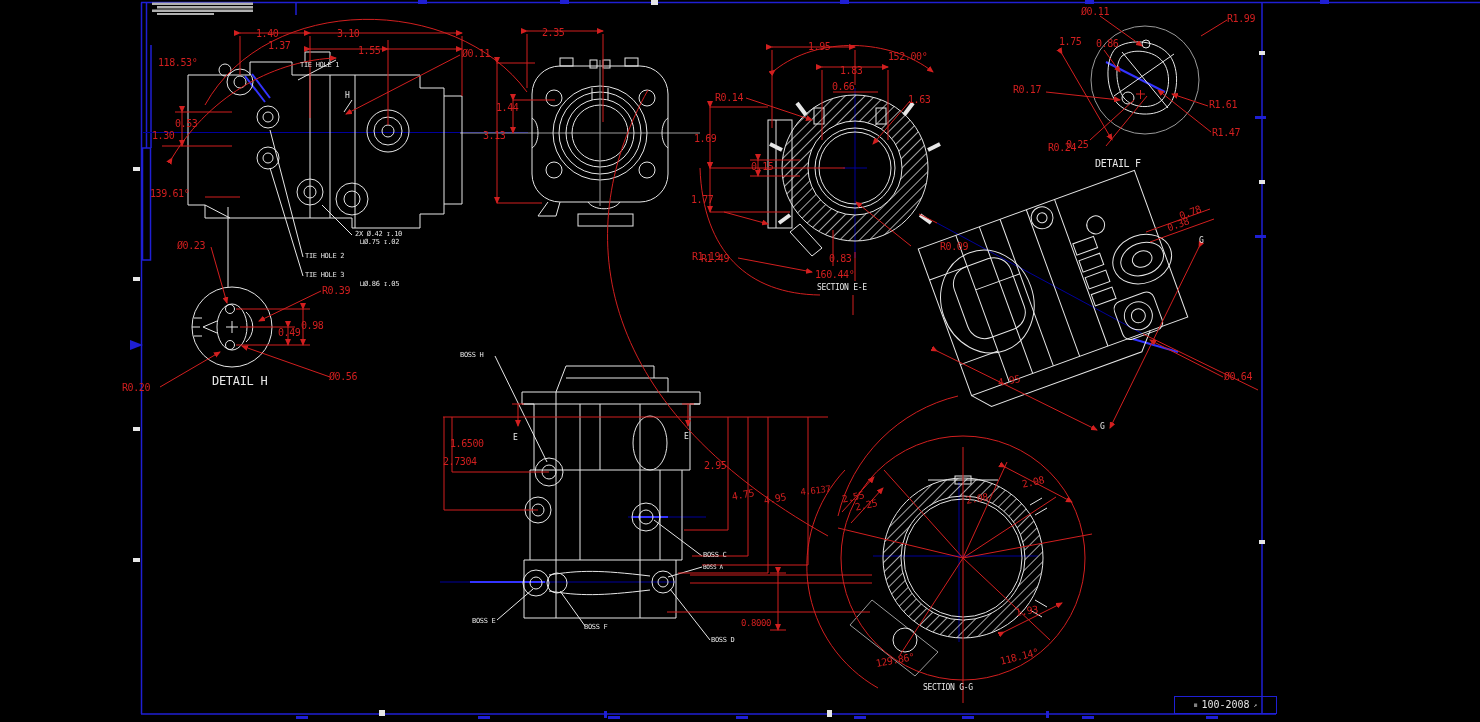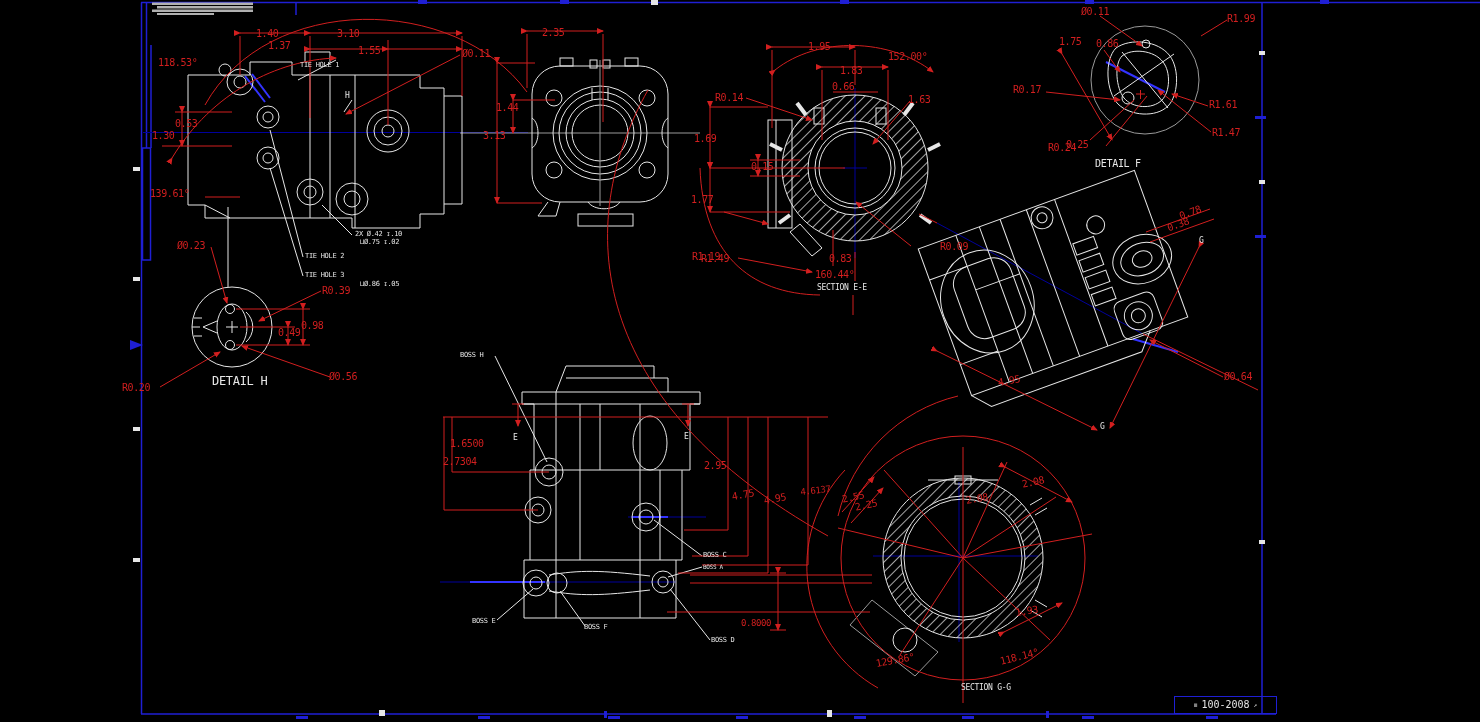--- a/index.html
+++ b/index.html
@@ -392,21 +392,21 @@
       <span class="lbl white" style="left: 472px; top: 618px;">BOSS E</span>
       <span class="lbl white" style="left: 584px; top: 624px;">BOSS F</span>
       <span class="lbl white" style="left: 711px; top: 637px;">BOSS D</span>
       <span class="lbl red" style="left: 841px; top: 495px; transform: rotate(-12deg);">2.55</span>
       <span class="lbl red" style="left: 854px; top: 503px; transform: rotate(-12deg);">2.25</span>
       <span class="lbl red" style="left: 1021px; top: 480px; transform: rotate(-12deg);">2.08</span>
       <span class="lbl red" style="left: 965px; top: 496px; transform: rotate(-10deg);">2.08</span>
       <span class="lbl red" style="left: 1015px; top: 608px; transform: rotate(-8deg);">1.93</span>
       <span class="lbl red" style="left: 875px; top: 659px; transform: rotate(-10deg);">129.86°</span>
       <span class="lbl red" style="left: 999px; top: 657px; transform: rotate(-14deg);">118.14°</span>
-      <span class="lbl white" style="left: 923px; top: 684px; font-size: 8px; margin-left: 38px;">SECTION G-G</span>
+      <span class="lbl white" style="left: 923px; top: 684px; font-size: 8px;">SECTION G-G</span>
     </div>
 
 <div class="titleblock">
   <span class="mk">≡</span>
   <span>100-2008</span>
   <span class="mk">↗</span>
 </div>
 </div>
 
 </body></html>

